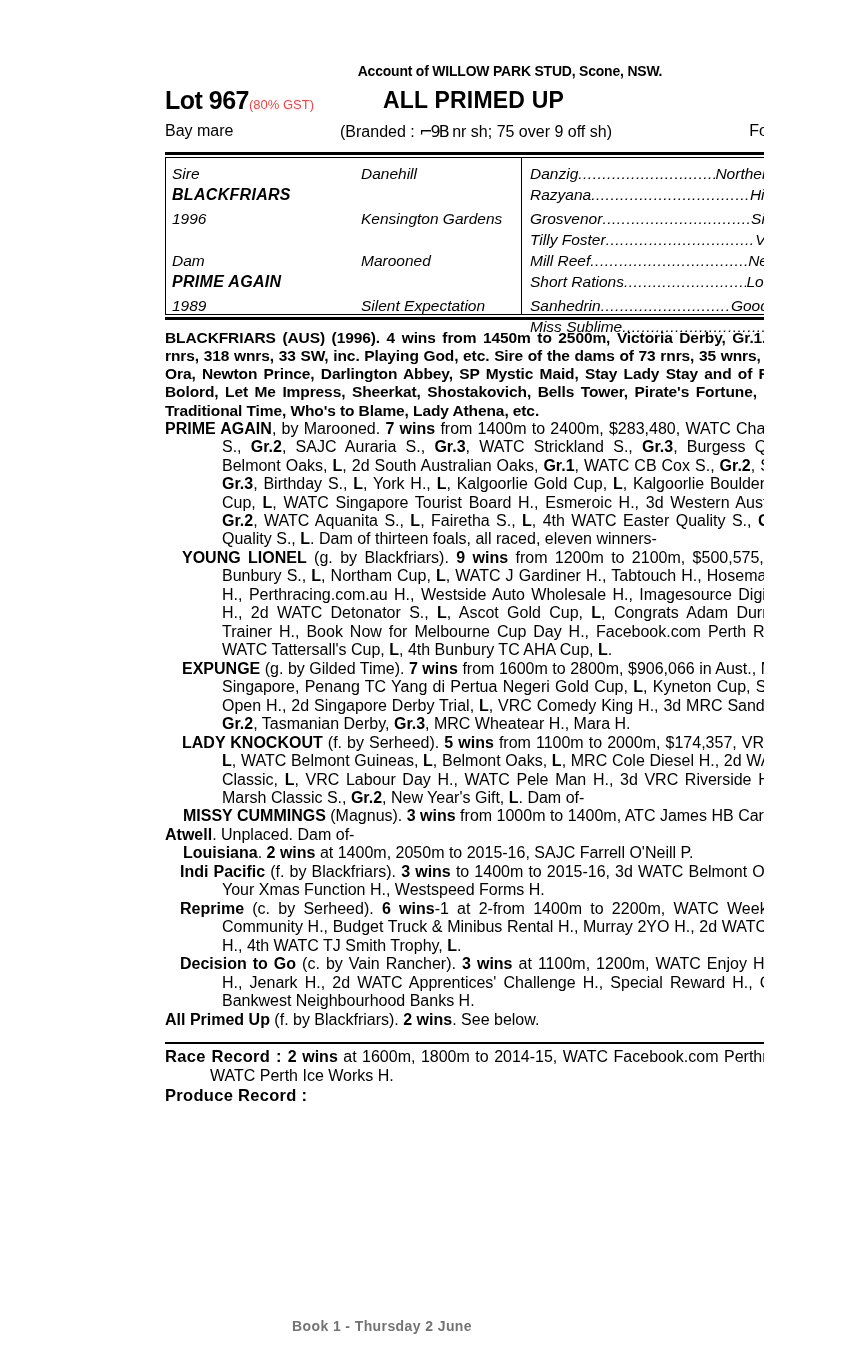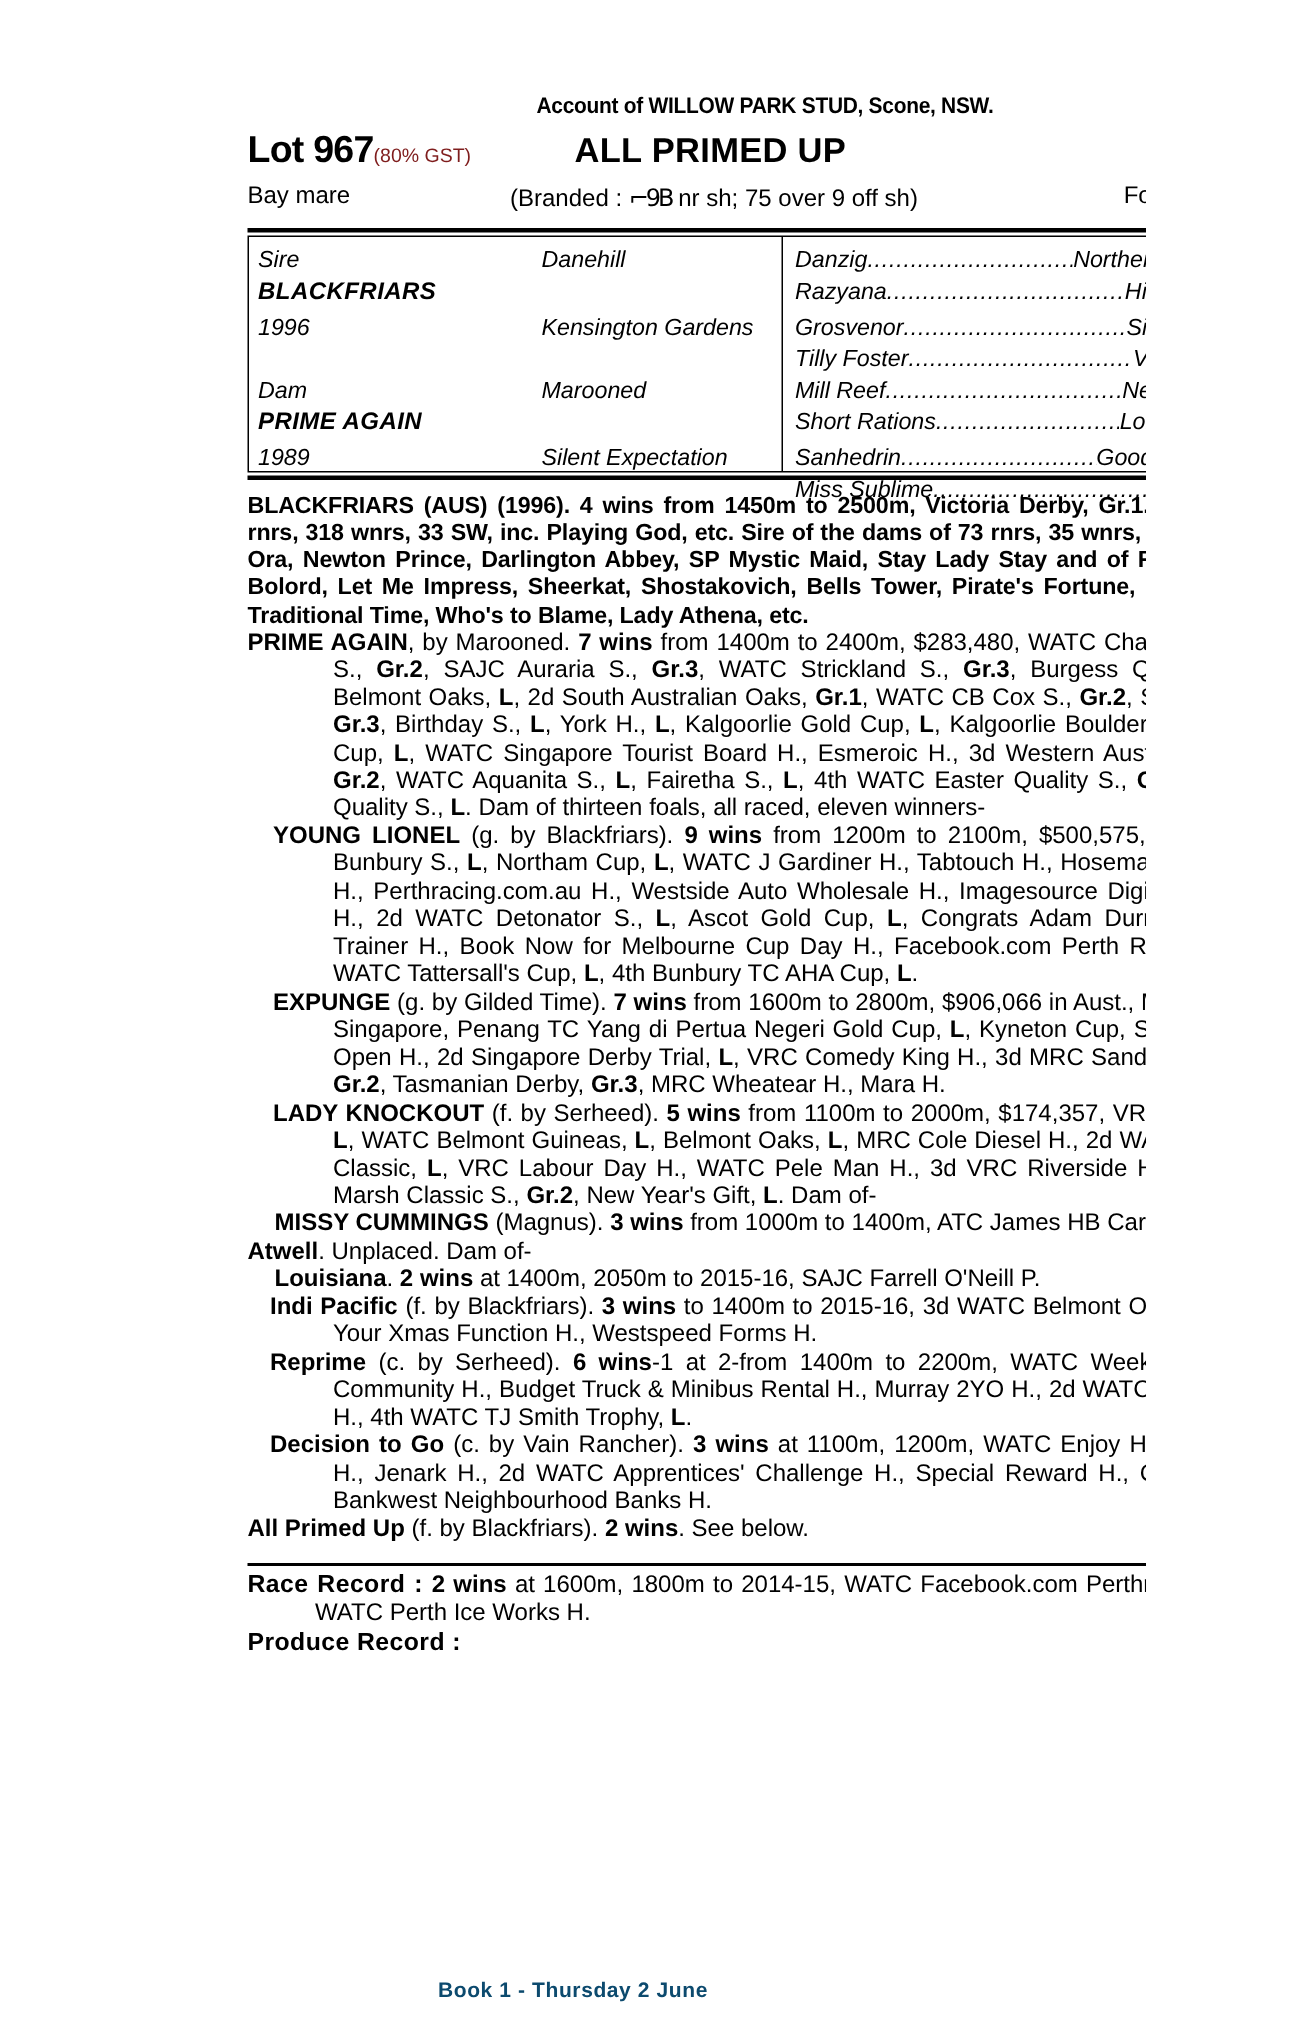--- a/index.html
+++ b/index.html
@@ -47,21 +47,21 @@
     top: 0;
     white-space: nowrap;
   }
   .lot-num {
     font-size: 25px;
     font-weight: bold;
     letter-spacing: -0.5px;
   }
   .gst {
     font-size: 13px;
-    color: #7f1d1d;
+    color: #ef4444;
   }
   .horse-name {
     position: absolute;
     left: 218px;
     top: 1px;
     font-size: 23px;
     font-weight: bold;
     letter-spacing: 0.2px;
   }
   .stable {
@@ -187,21 +187,21 @@
     margin-left: 80px;
     margin-top: 1px;
   }
   .footer {
     position: absolute;
     left: 0; right: 0;
     top: 1318px;
     text-align: center;
     font-size: 14px;
     font-weight: bold;
-    color: #0c4a6e;
+    color: #737373;
     letter-spacing: 0.4px;
   }
 </style>
 </head>
 <body>
 
 <div id="page">
   <div class="sheet">
 
     <div class="account-line">Account of WILLOW PARK STUD, Scone, NSW.</div>

